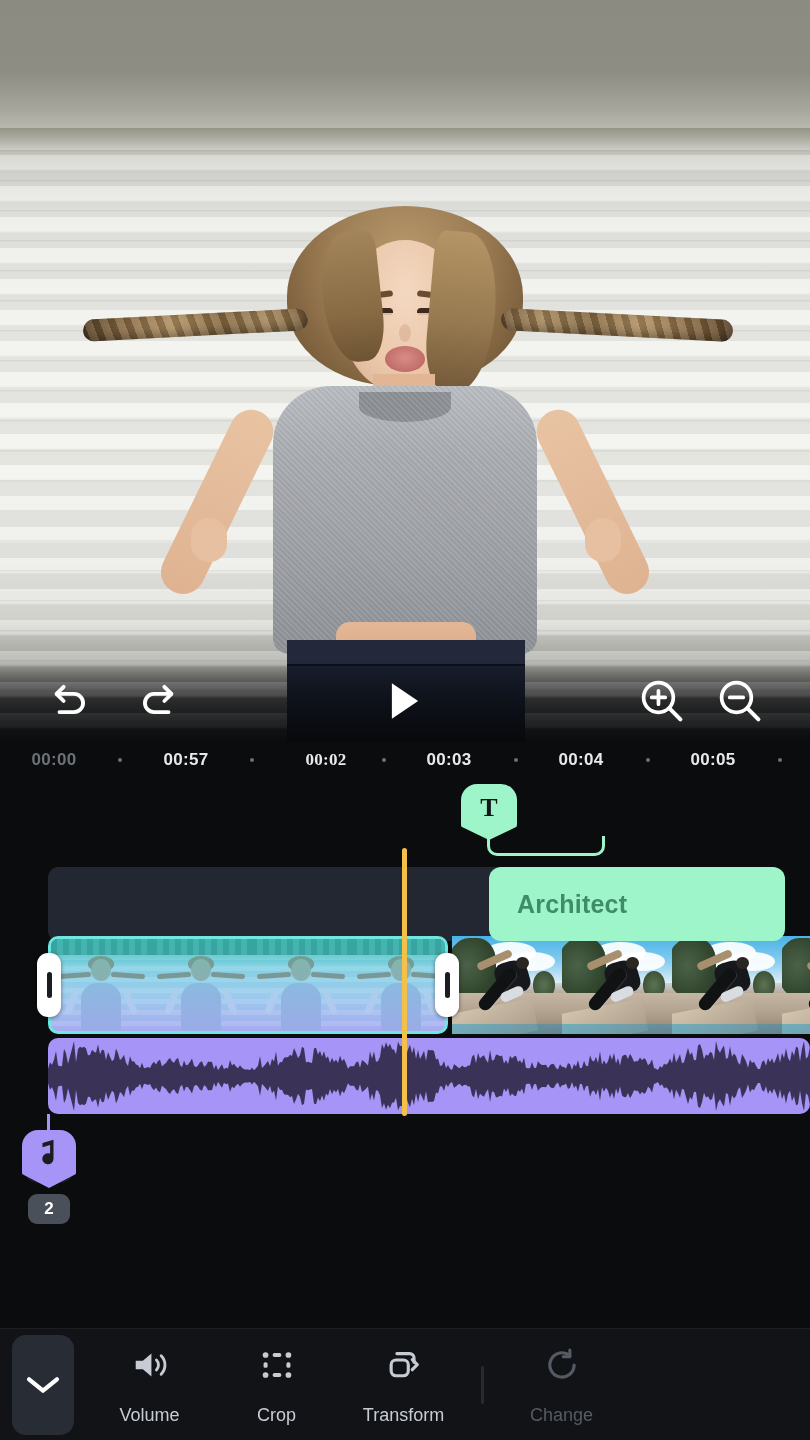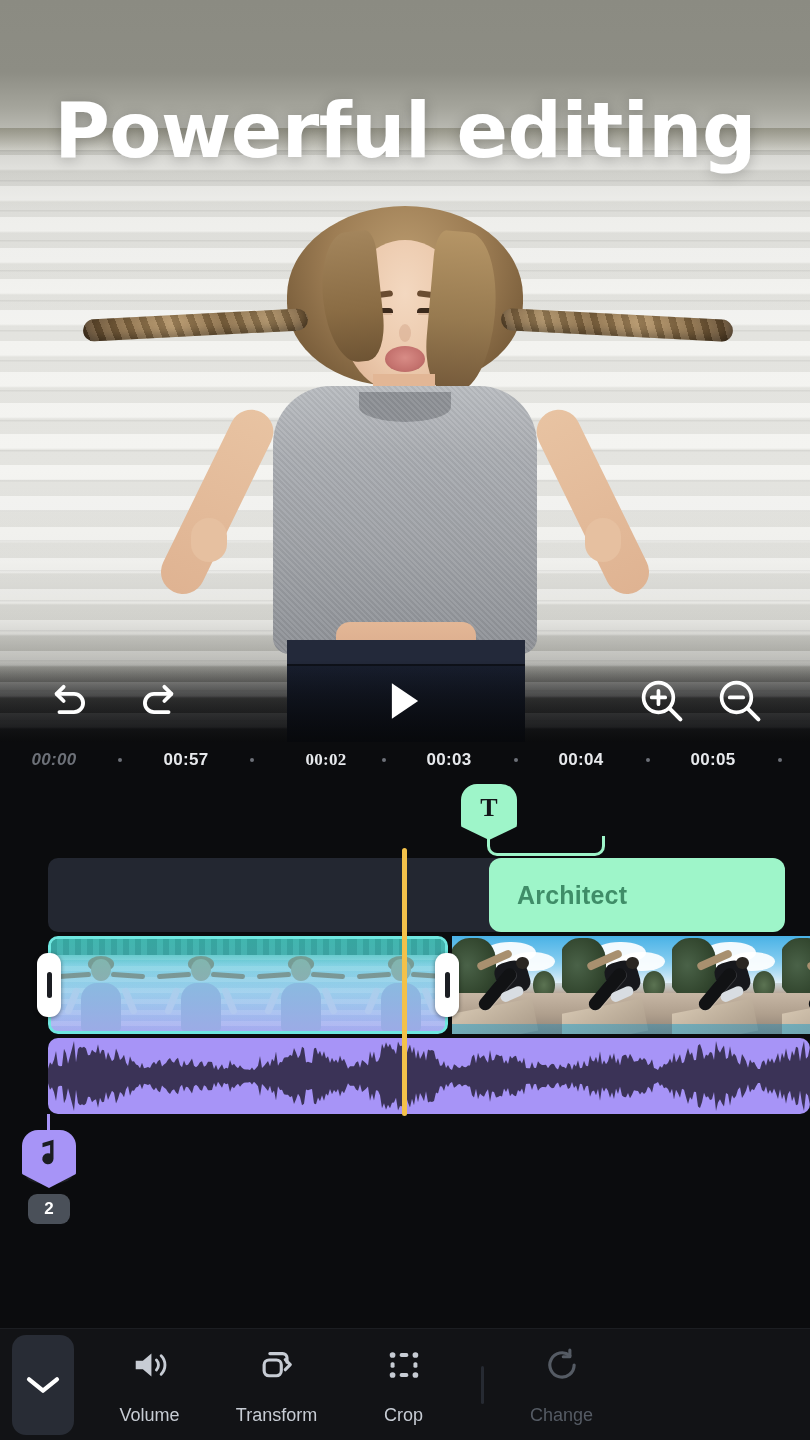--- a/index.html
+++ b/index.html
@@ -89,37 +89,37 @@
   .pb-redo { left:122px; width:72px; }
   .pb-play { left:50%; transform:translateX(-50%); width:80px; }
   .pb-zin  { right:112px; width:72px; }
   .pb-zout { right:34px; width:72px; }
 
   
   #timeline { position:absolute; left:0; top:742px; width:810px; height:586px; background:#0b0c0e; overflow:hidden; }
   #ruler { position:absolute; left:0; top:0; width:810px; height:36px; }
   .tick-label { position:absolute; top:8px; transform:translateX(-50%); font-size:17px; font-weight:700;
     color:#e7e9ec; letter-spacing:0.3px; white-space:nowrap; }
-  .tick-label.dim { color:#6d7178;font-style:italic; }
+  .tick-label.dim { color:#6d7178; }
   .tick-dot { position:absolute; top:16px; width:4px; height:4px; border-radius:50%; background:#6d7178;
     transform:translateX(-50%); }
 
   
   #tbadge { position:absolute; left:461px; top:784px; width:56px; height:56px; z-index:9; cursor:pointer; }
   #tbadge .bg { position:absolute; inset:0; background:#9ef5c9;
     border-radius:16px 16px 16px 16px;
     clip-path: polygon(0% 0%, 100% 0%, 100% 76%, 50% 100%, 0% 76%); }
   #tbadge .glyph { position:absolute; left:0; top:2px; width:56px; height:44px; display:flex;
     align-items:center; justify-content:center; font-size:26px; font-weight:700; color:#14161a;
     font-family:"Liberation Serif", serif; }
   #tconn { position:absolute; left:487px; top:836px; width:118px; height:20px; z-index:8;
     border:3px solid #9ef5c9; border-top:none; border-radius:0 0 10px 10px; }
 
   
-  .track { position:absolute; }
+  .track { position:absolute;margin-top:9px; }
   #track-empty { left:48px; top:858px; width:476px; height:74px; background:#232731; border-radius:10px; z-index:3; }
   #clip-text { left:489px; top:858px; width:296px; height:74px; background:#9ef5c9; border-radius:12px; z-index:4;
     display:flex; align-items:center; padding-left:28px; cursor:pointer; }
   #clip-text .label { font-size:25px; font-weight:600; color:#3f8d68; letter-spacing:0.2px; }
 
   
   #videorow { position:absolute; left:0; top:936px; width:810px; height:98px; z-index:3; }
   .vclip { position:absolute; top:0; height:98px; overflow:hidden; }
   #vclip-sel { left:48px; width:400px; border-radius:10px; border:3px solid #6fe7e0; background:#7fd6e8; z-index:5; }
   #vclip-next { left:452px; width:358px; background:#111; z-index:2; }
@@ -250,21 +250,20 @@
       <div class="shirt">
           <div class="collar"></div>
         </div>
       <div class="hand l"></div>
         <div class="hand r"></div>
       <div class="jeans">
           <div class="belly"></div>
           <div class="waist"></div>
         </div>
     </div>
-    <div id="headline">Powerful editing</div>
   </div>
 
   <div id="playbar">
     <div class="pb-btn pb-undo">
       <svg width="44" height="40" viewBox="0 0 24 22" fill="none">
         <path d="M8.5 3.2 4.6 7.1 8.5 11" stroke="#fff" stroke-width="2.1" stroke-linecap="round" stroke-linejoin="round"></path>
         <path d="M4.8 7.1h9.4a5 5 0 0 1 0 10h-8" stroke="#fff" stroke-width="2.1" stroke-linecap="round" stroke-linejoin="round"></path>
       </svg>
     </div>
     <div class="pb-btn pb-redo">
@@ -492,44 +491,44 @@
               <path d="M4 9h5l6-5v16l-6-5H4z" fill="#c7ccd4"></path>
               <path d="M18.5 8.5a5 5 0 0 1 0 7" stroke="#c7ccd4" stroke-width="2" stroke-linecap="round"></path>
               <path d="M21.8 5.6a9 9 0 0 1 0 12.8" stroke="#c7ccd4" stroke-width="2" stroke-linecap="round"></path>
             </svg>
           </div>
           <div class="tl">Volume</div>
         </div>
         <div class="tool">
           <div class="ti">
             <svg width="40" height="36" viewBox="0 0 28 24" fill="none">
-              <path d="M9 4h9a3 3 0 0 1 3 3v3" stroke="#c7ccd4" stroke-width="2.2" stroke-linecap="round" stroke-linejoin="round"></path>
-              <path d="M18 13.5 21.5 10 25 13.5" stroke="#c7ccd4" stroke-width="2.2" stroke-linecap="round" stroke-linejoin="round" transform="rotate(90 21.5 11.8)"></path>
-              <rect x="5" y="8.5" width="12" height="11" rx="3.4" stroke="#c7ccd4" stroke-width="2.2"></rect>
-            </svg>
-          </div>
-          <div class="tl">Transform</div>
-        </div>
-        <div class="tool">
-          <div class="ti">
-            <svg width="40" height="36" viewBox="0 0 28 24" fill="none">
               <g fill="#c7ccd4">
                 <circle cx="6" cy="5" r="2"></circle>
                 <circle cx="22" cy="5" r="2"></circle>
                 <circle cx="6" cy="19" r="2"></circle>
                 <circle cx="22" cy="19" r="2"></circle>
                 <rect x="11" y="3.6" width="6" height="2.8" rx="1.2"></rect>
                 <rect x="11" y="17.6" width="6" height="2.8" rx="1.2"></rect>
                 <rect x="4.6" y="10" width="2.8" height="4" rx="1.2"></rect>
                 <rect x="20.6" y="10" width="2.8" height="4" rx="1.2"></rect>
               </g>
             </svg>
           </div>
           <div class="tl">Crop</div>
         </div>
+        <div class="tool">
+          <div class="ti">
+            <svg width="40" height="36" viewBox="0 0 28 24" fill="none">
+              <path d="M9 4h9a3 3 0 0 1 3 3v3" stroke="#c7ccd4" stroke-width="2.2" stroke-linecap="round" stroke-linejoin="round"></path>
+              <path d="M18 13.5 21.5 10 25 13.5" stroke="#c7ccd4" stroke-width="2.2" stroke-linecap="round" stroke-linejoin="round" transform="rotate(90 21.5 11.8)"></path>
+              <rect x="5" y="8.5" width="12" height="11" rx="3.4" stroke="#c7ccd4" stroke-width="2.2"></rect>
+            </svg>
+          </div>
+          <div class="tl">Transform</div>
+        </div>
         <div class="tdiv"></div>
         <div class="tool dim">
           <div class="ti">
             <svg width="40" height="36" viewBox="0 0 28 24" fill="none">
               <path d="M22.5 12a8.5 8.5 0 1 1-3-6.5" stroke="#555b64" stroke-width="2.2" stroke-linecap="round"></path>
               <path d="M19.5 1.6v4.6h-4.6" stroke="#555b64" stroke-width="2.2" stroke-linecap="round" stroke-linejoin="round"></path>
             </svg>
           </div>
           <div class="tl">Change</div>
         </div>

